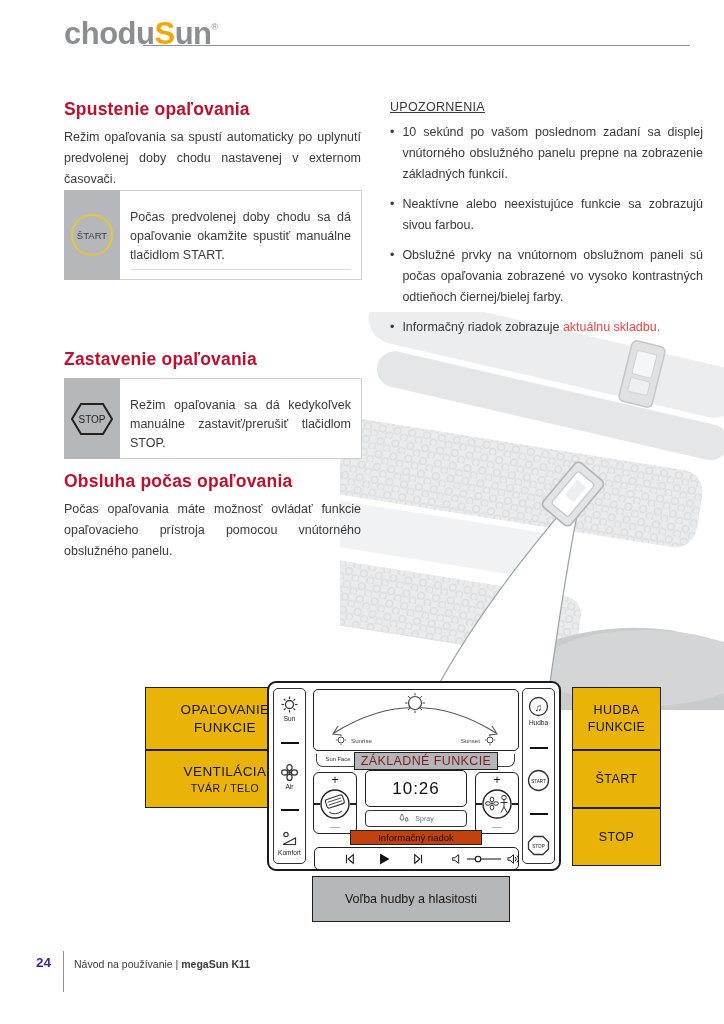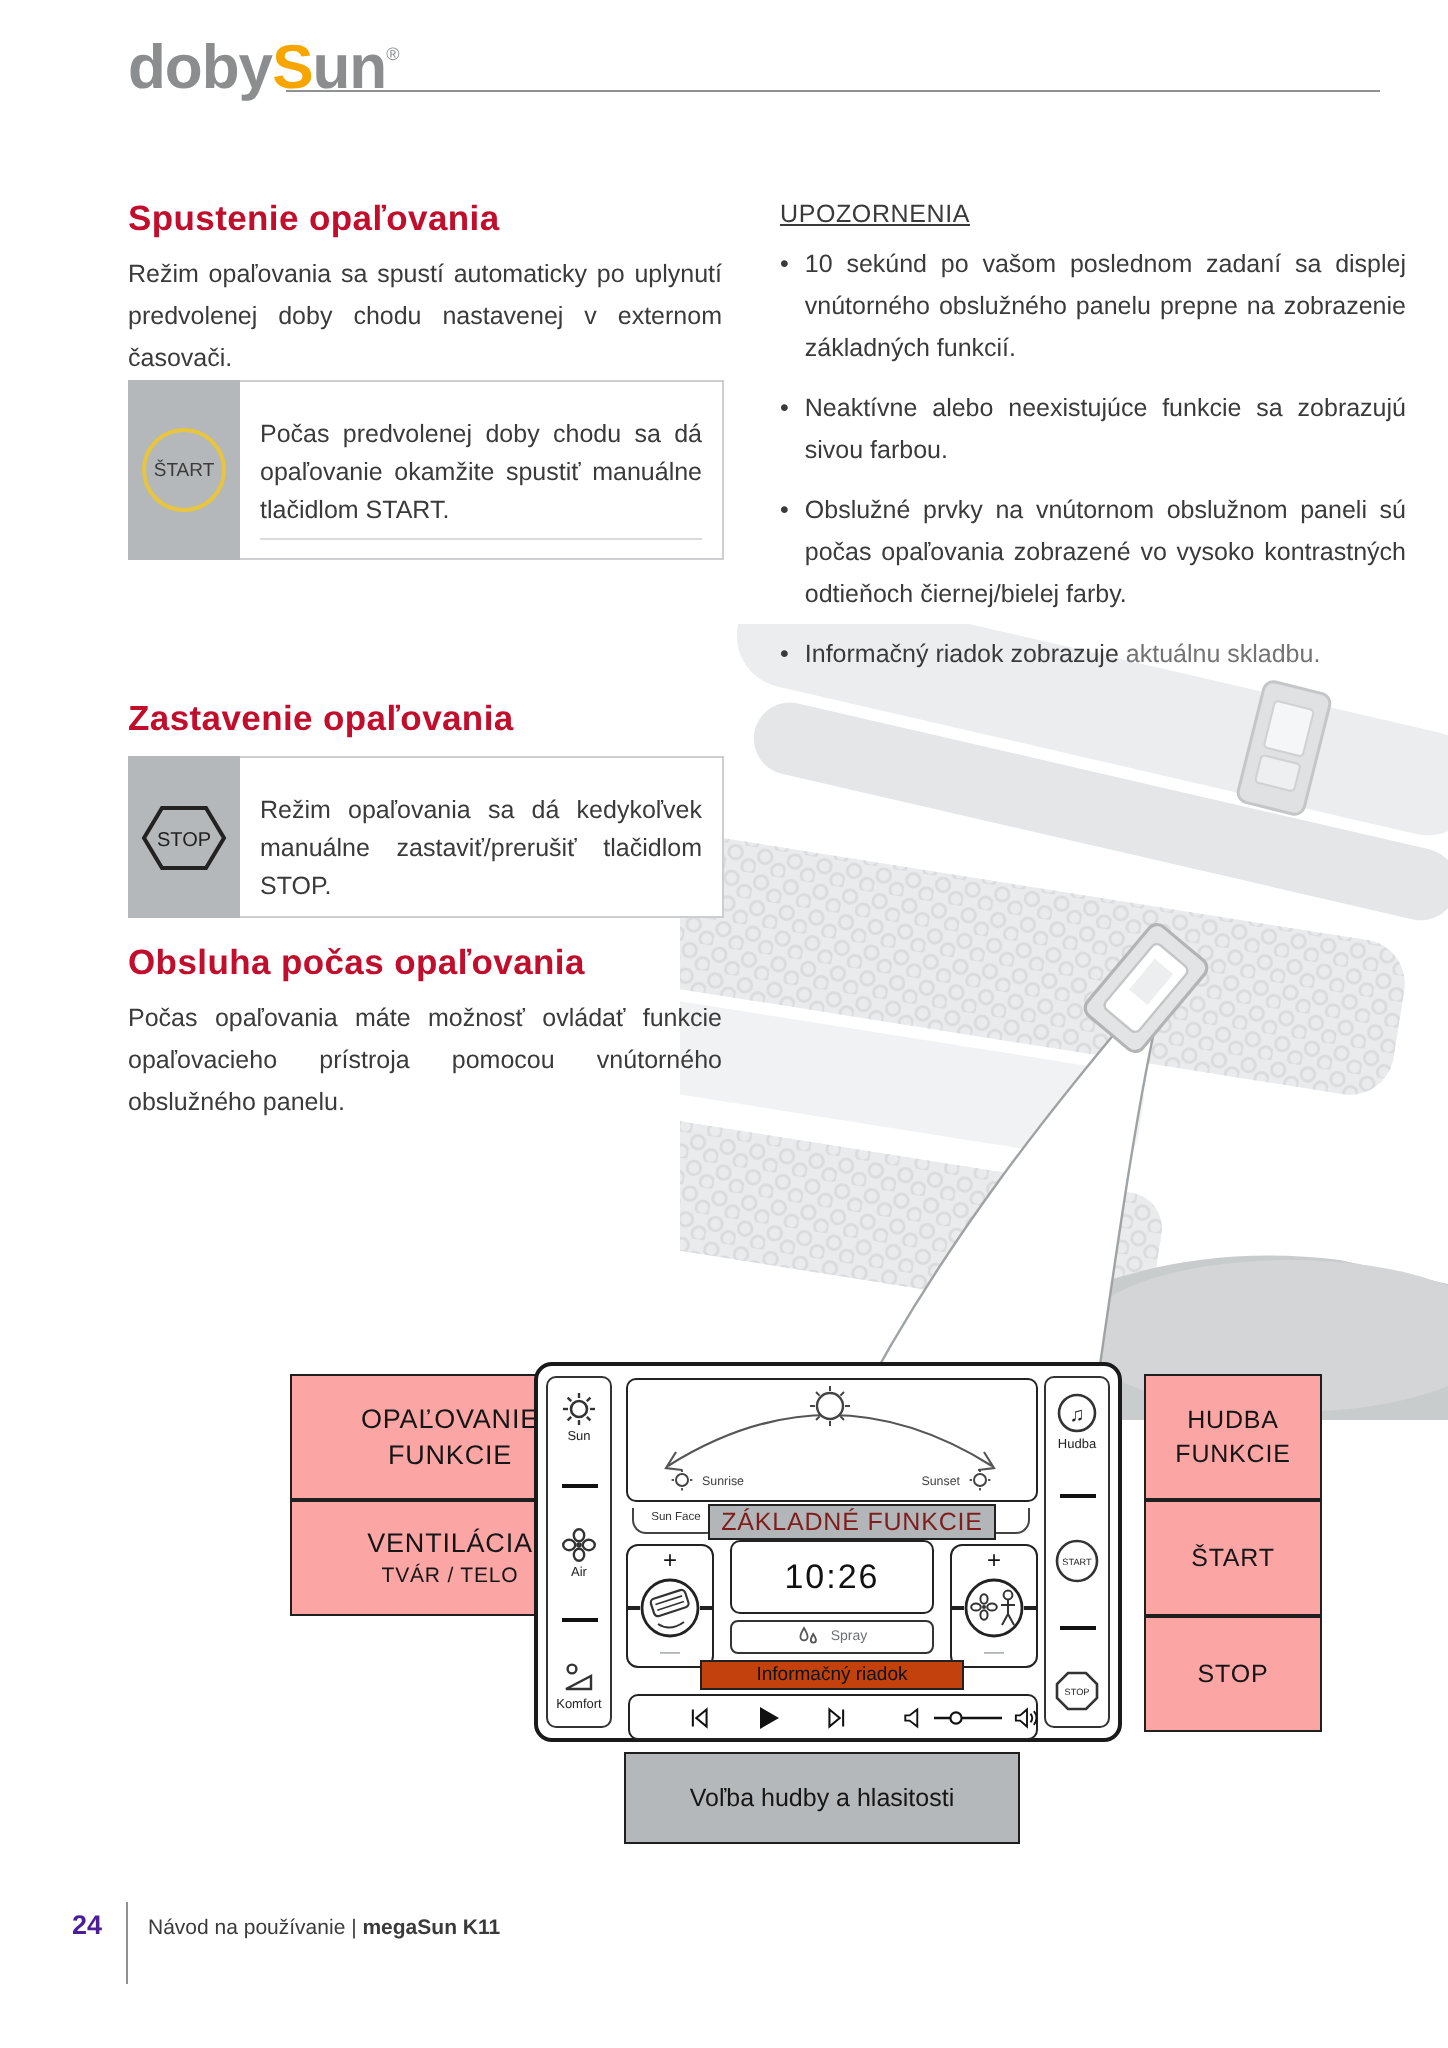--- a/index.html
+++ b/index.html
@@ -31,27 +31,27 @@
   .start-circle { width:42px; height:42px; border:2.5px solid #e7c53e; border-radius:50%;
                   display:flex; align-items:center; justify-content:center;
                   font-size:9.5px; color:#3a3a3a; background:transparent; }
 
   
   .notices-title { position:absolute; left:390px; top:100px; font-size:12.5px; text-decoration:underline; letter-spacing:0.3px; }
   .notices { position:absolute; left:390px; top:122px; width:313px; list-style:none; }
   .notice { display:flex; gap:8px; font-size:12.5px; line-height:21px; margin-bottom:9px; }
   .notice .bullet { flex:none; }
   .notice .txt { text-align:justify; }
-  .gray-note { color:#737373; }
+  .gray-note { color:#ef4444; }
 
   
   .photo { position:absolute; left:340px; top:312px; pointer-events:none; }
 
   
-  .dbtn { position:absolute; background:#fca5a5; border:1px solid #1f1f1f;
+  .dbtn { position:absolute; background:#eab308; border:1px solid #1f1f1f;
           display:flex; flex-direction:column; align-items:center; justify-content:center;
           text-align:center; color:#161616; letter-spacing:0.4px; }
   .dbtn .l1 { font-size:13.5px; line-height:18px; }
   .dbtn .l2 { font-size:13.5px; line-height:18px; }
   .dbtn .l2.small { font-size:10.5px; line-height:14px; }
   .lb { left:145px; width:160px; }
   .rb { left:572px; width:89px; }
   .rb .l1, .rb .l2 { font-size:12.5px; line-height:17px; }
   .row1 { top:687px; height:63px; }
   .row2 { top:750px; height:58px; }
@@ -106,21 +106,21 @@
   .footer-rule { position:absolute; left:63px; top:951px; height:41px; border-left:1px solid #8f9193; }
   .footer-text { position:absolute; left:74px; top:958px; font-size:10.5px; color:#3a3a3a; }
   .footer-text b { font-weight:bold; }
 </style>
 </head>
 <body>
 
 <div class="page">
 
   <div class="logo">
-    <span>doby</span><span class="s">S</span><span>un</span><span class="reg">®</span>
+    <span>chodu</span><span class="s">S</span><span>un</span><span class="reg">®</span>
   </div>
   <div class="header-rule"></div>
 
   <svg class="photo" width="384" height="398" viewBox="0 0 384 398">
     <defs>
       <pattern id="holes" width="15" height="13" patternUnits="userSpaceOnUse">
         <circle cx="4" cy="4" r="3.4" fill="none" stroke="#d9dbdd" stroke-width="1.4"></circle>
         <circle cx="11.5" cy="10" r="3.4" fill="none" stroke="#d9dbdd" stroke-width="1.4"></circle>
       </pattern>
     </defs>

